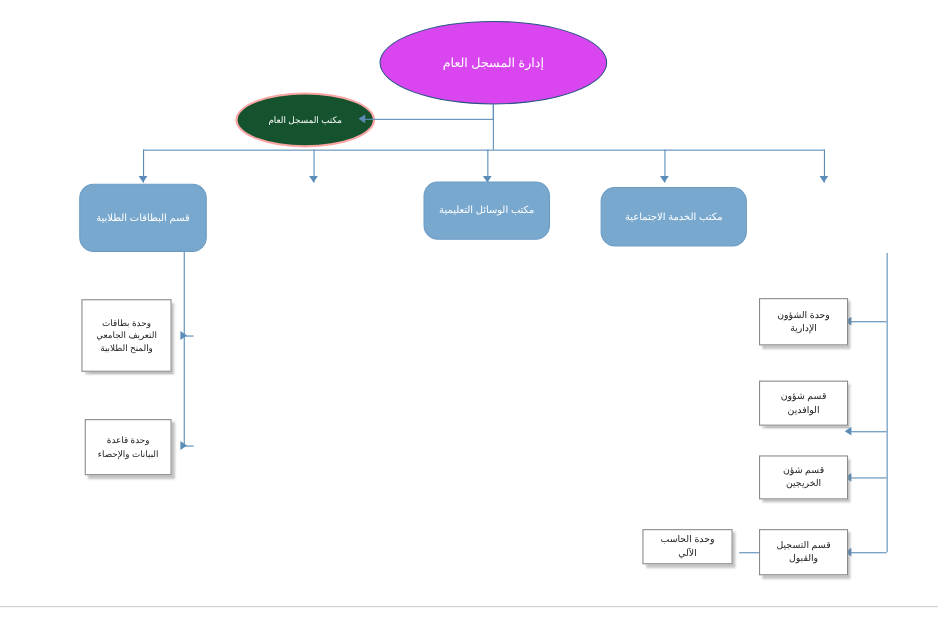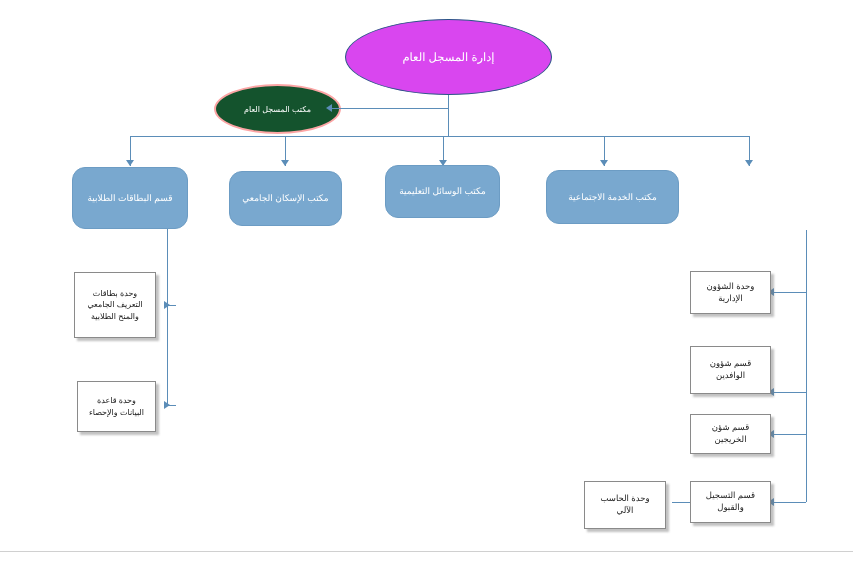--- a/index.html
+++ b/index.html
@@ -136,23 +136,20 @@
   <div class="vline" style="left:604px; top:136px; height:30px;"></div>
   <div class="arrow down" style="left:600px; top:160px;"></div>
 
   <div class="vline" style="left:749px; top:136px; height:30px;"></div>
   <div class="arrow down" style="left:745px; top:160px;"></div>
 
   <div class="box-blue t9" style="left:72px; top:167px; width:116px; height:62px;">
     <span>قسم البطاقات الطلابية</span>
   </div>
 
-  <div class="box-blue t9" style="left:229px; top:171px; width:113px; height:55px;">
-    <span>مكتب الإسكان الجامعي</span>
-  </div>
 
   <div class="box-blue t9" style="left:385px; top:165px; width:115px; height:53px;">
     <span>مكتب الوسائل التعليمية</span>
   </div>
 
   <div class="box-blue t9" style="left:546px; top:170px; width:133px; height:54px;">
     <span>مكتب الخدمة الاجتماعية</span>
   </div>
 
 
@@ -183,32 +180,32 @@
   <div class="hline" style="left:772px; top:434px; width:34px;"></div>
   <div class="arrow left" style="left:768px; top:430px;"></div>
 
   <div class="hline" style="left:772px; top:502px; width:34px;"></div>
   <div class="arrow left" style="left:768px; top:498px;"></div>
 
   <div class="box-white t85" style="left:690px; top:271px; width:81px; height:43px;">
     <span>وحدة الشؤون الإدارية</span>
   </div>
 
-  <div class="box-white t85" style="left:690px; top:346px; width:81px; height:48px;">
+  <div class="box-white t85" style="left:690px; top:346px; width:81px; height:41px;">
     <span>قسم شؤون الوافدين</span>
   </div>
 
   <div class="box-white t85" style="left:690px; top:414px; width:81px; height:40px;">
     <span>قسم شؤن الخريجين</span>
   </div>
 
   <div class="box-white t85" style="left:690px; top:481px; width:81px; height:42px;">
     <span>قسم التسجيل والقبول</span>
   </div>
 
   <div class="hline" style="left:672px; top:502px; width:18px;"></div>
 
-  <div class="box-white t85" style="left:584px; top:481px; width:82px; height:48px;">
+  <div class="box-white t85" style="left:584px; top:481px; width:82px; height:32px;">
     <span>وحدة الحاسب الآلي</span>
   </div>
 
   <div class="bottom-rule"></div>
 </div>
 
 </body></html>

